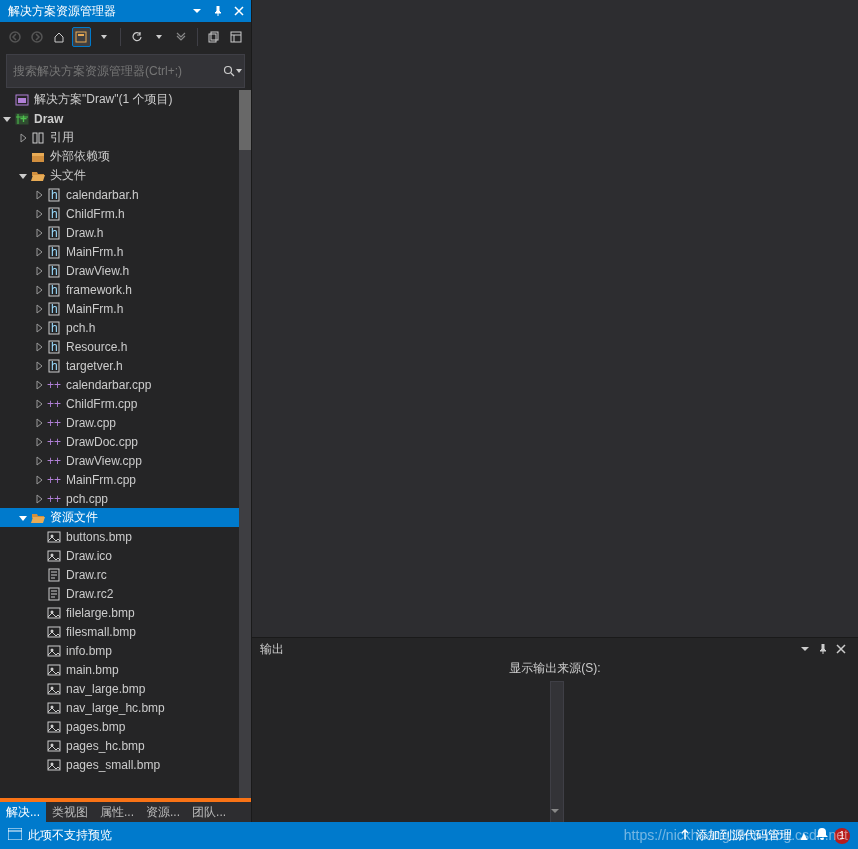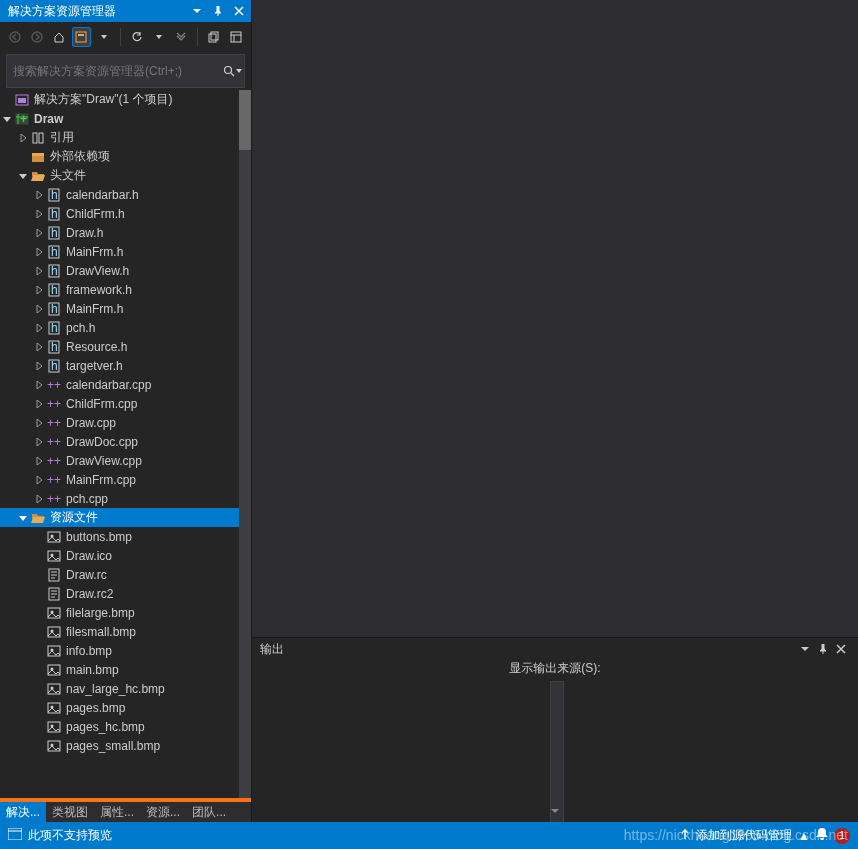--- a/index.html
+++ b/index.html
@@ -585,20 +585,32 @@
         <div class="tree-row">
           <span class="indent" style="width:32px"></span>
           <span class="tw"></span>
           <span class="fi">
             <svg width="14" height="14" viewBox="0 0 14 14">
               <rect x="1" y="2" width="12" height="10" fill="none" stroke="#ccc"></rect>
               <circle cx="5" cy="6" r="1.5" fill="#ccc"></circle>
               <path d="M1 11 L5 7 L9 11 L11 9 L13 11" fill="none" stroke="#ccc"></path>
             </svg>
           </span>
+          <span>nav_large.bmp</span>
+        </div>
+        <div class="tree-row">
+          <span class="indent" style="width:32px"></span>
+          <span class="tw"></span>
+          <span class="fi">
+            <svg width="14" height="14" viewBox="0 0 14 14">
+              <rect x="1" y="2" width="12" height="10" fill="none" stroke="#ccc"></rect>
+              <circle cx="5" cy="6" r="1.5" fill="#ccc"></circle>
+              <path d="M1 11 L5 7 L9 11 L11 9 L13 11" fill="none" stroke="#ccc"></path>
+            </svg>
+          </span>
           <span>nav_large_hc.bmp</span>
         </div>
         <div class="tree-row">
           <span class="indent" style="width:32px"></span>
           <span class="tw"></span>
           <span class="fi">
             <svg width="14" height="14" viewBox="0 0 14 14">
               <rect x="1" y="2" width="12" height="10" fill="none" stroke="#ccc"></rect>
               <circle cx="5" cy="6" r="1.5" fill="#ccc"></circle>
               <path d="M1 11 L5 7 L9 11 L11 9 L13 11" fill="none" stroke="#ccc"></path>

